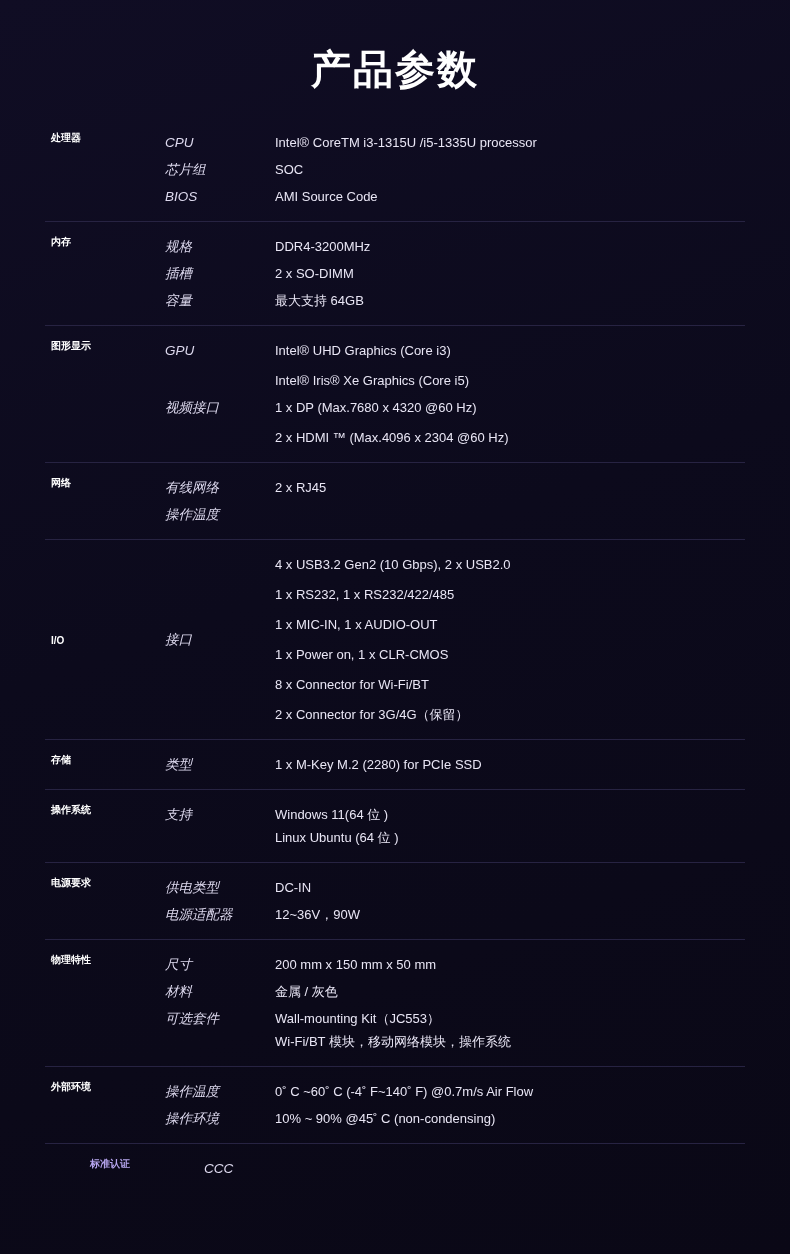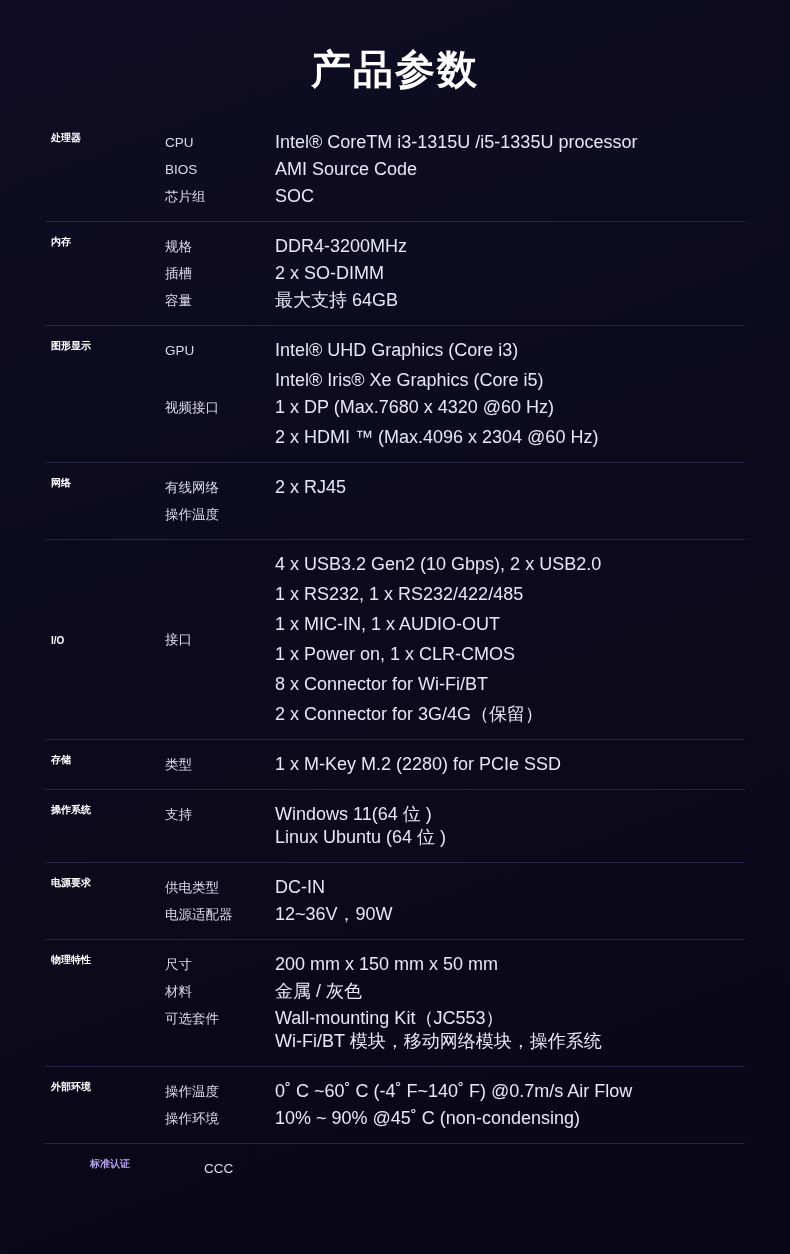--- a/index.html
+++ b/index.html
@@ -72,28 +72,29 @@
     display: flex;
     align-items: flex-start;
     padding: 2px 0;
   }
   .label {
     width: 110px;
     flex: 0 0 110px;
     font-size: 13.5px;
     color: #ddd9ee;
     line-height: 23px;
+    font-style: italic;
   }
   .values {
     flex: 1 1 auto;
     display: flex;
     flex-direction: column;
   }
   .val {
-    font-size: 18px;
+    font-size: 13px;
     color: #e9e6f5;
     line-height: 23px;
     white-space: nowrap;
   }
   .val.spaced {
     margin-bottom: 7px;
   }
   .vcenter {
     align-self: center;
   }
@@ -107,29 +108,29 @@
       <div class="spec-row first">
         <div class="cat">处理器</div>
         <div class="rows">
           <div class="subrow">
             <div class="label">CPU</div>
             <div class="values">
               <div class="val">Intel® CoreTM i3-1315U /i5-1335U processor</div>
             </div>
           </div>
           <div class="subrow">
+            <div class="label">芯片组</div>
+            <div class="values">
+              <div class="val">SOC</div>
+            </div>
+          </div>
+          <div class="subrow">
             <div class="label">BIOS</div>
             <div class="values">
               <div class="val">AMI Source Code</div>
-            </div>
-          </div>
-          <div class="subrow">
-            <div class="label">芯片组</div>
-            <div class="values">
-              <div class="val">SOC</div>
             </div>
           </div>
         </div>
       </div>
       <div class="spec-row">
         <div class="cat">内存</div>
         <div class="rows">
           <div class="subrow">
             <div class="label">规格</div>
             <div class="values">

